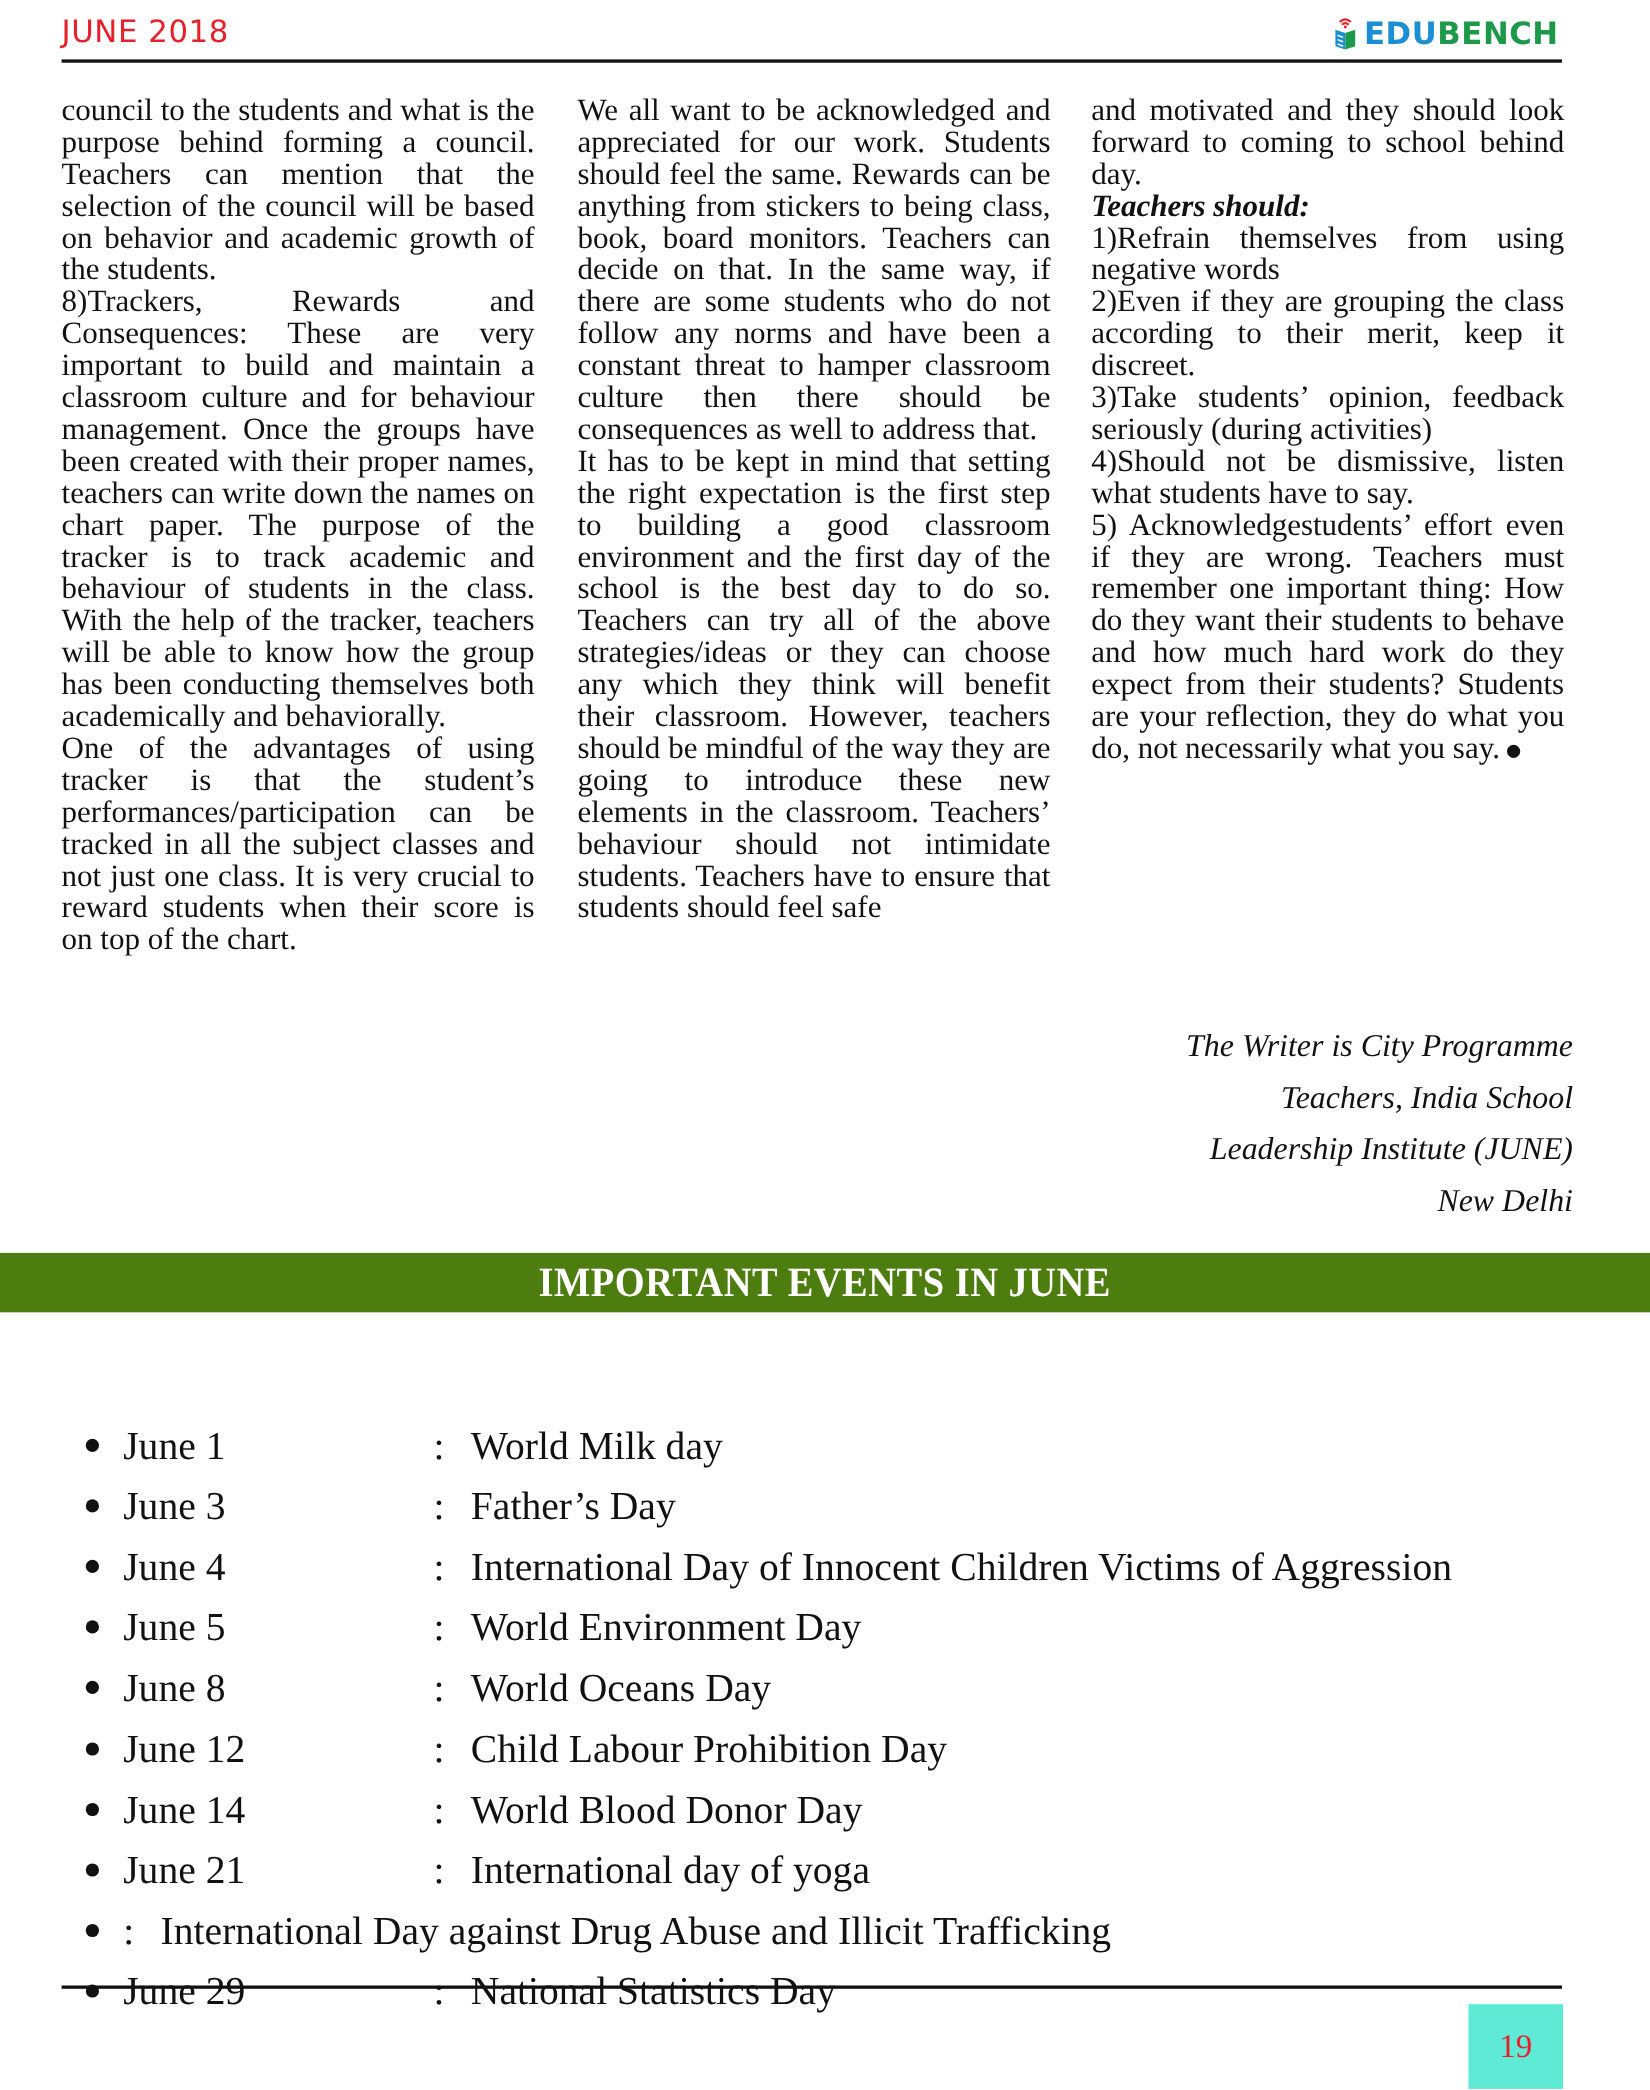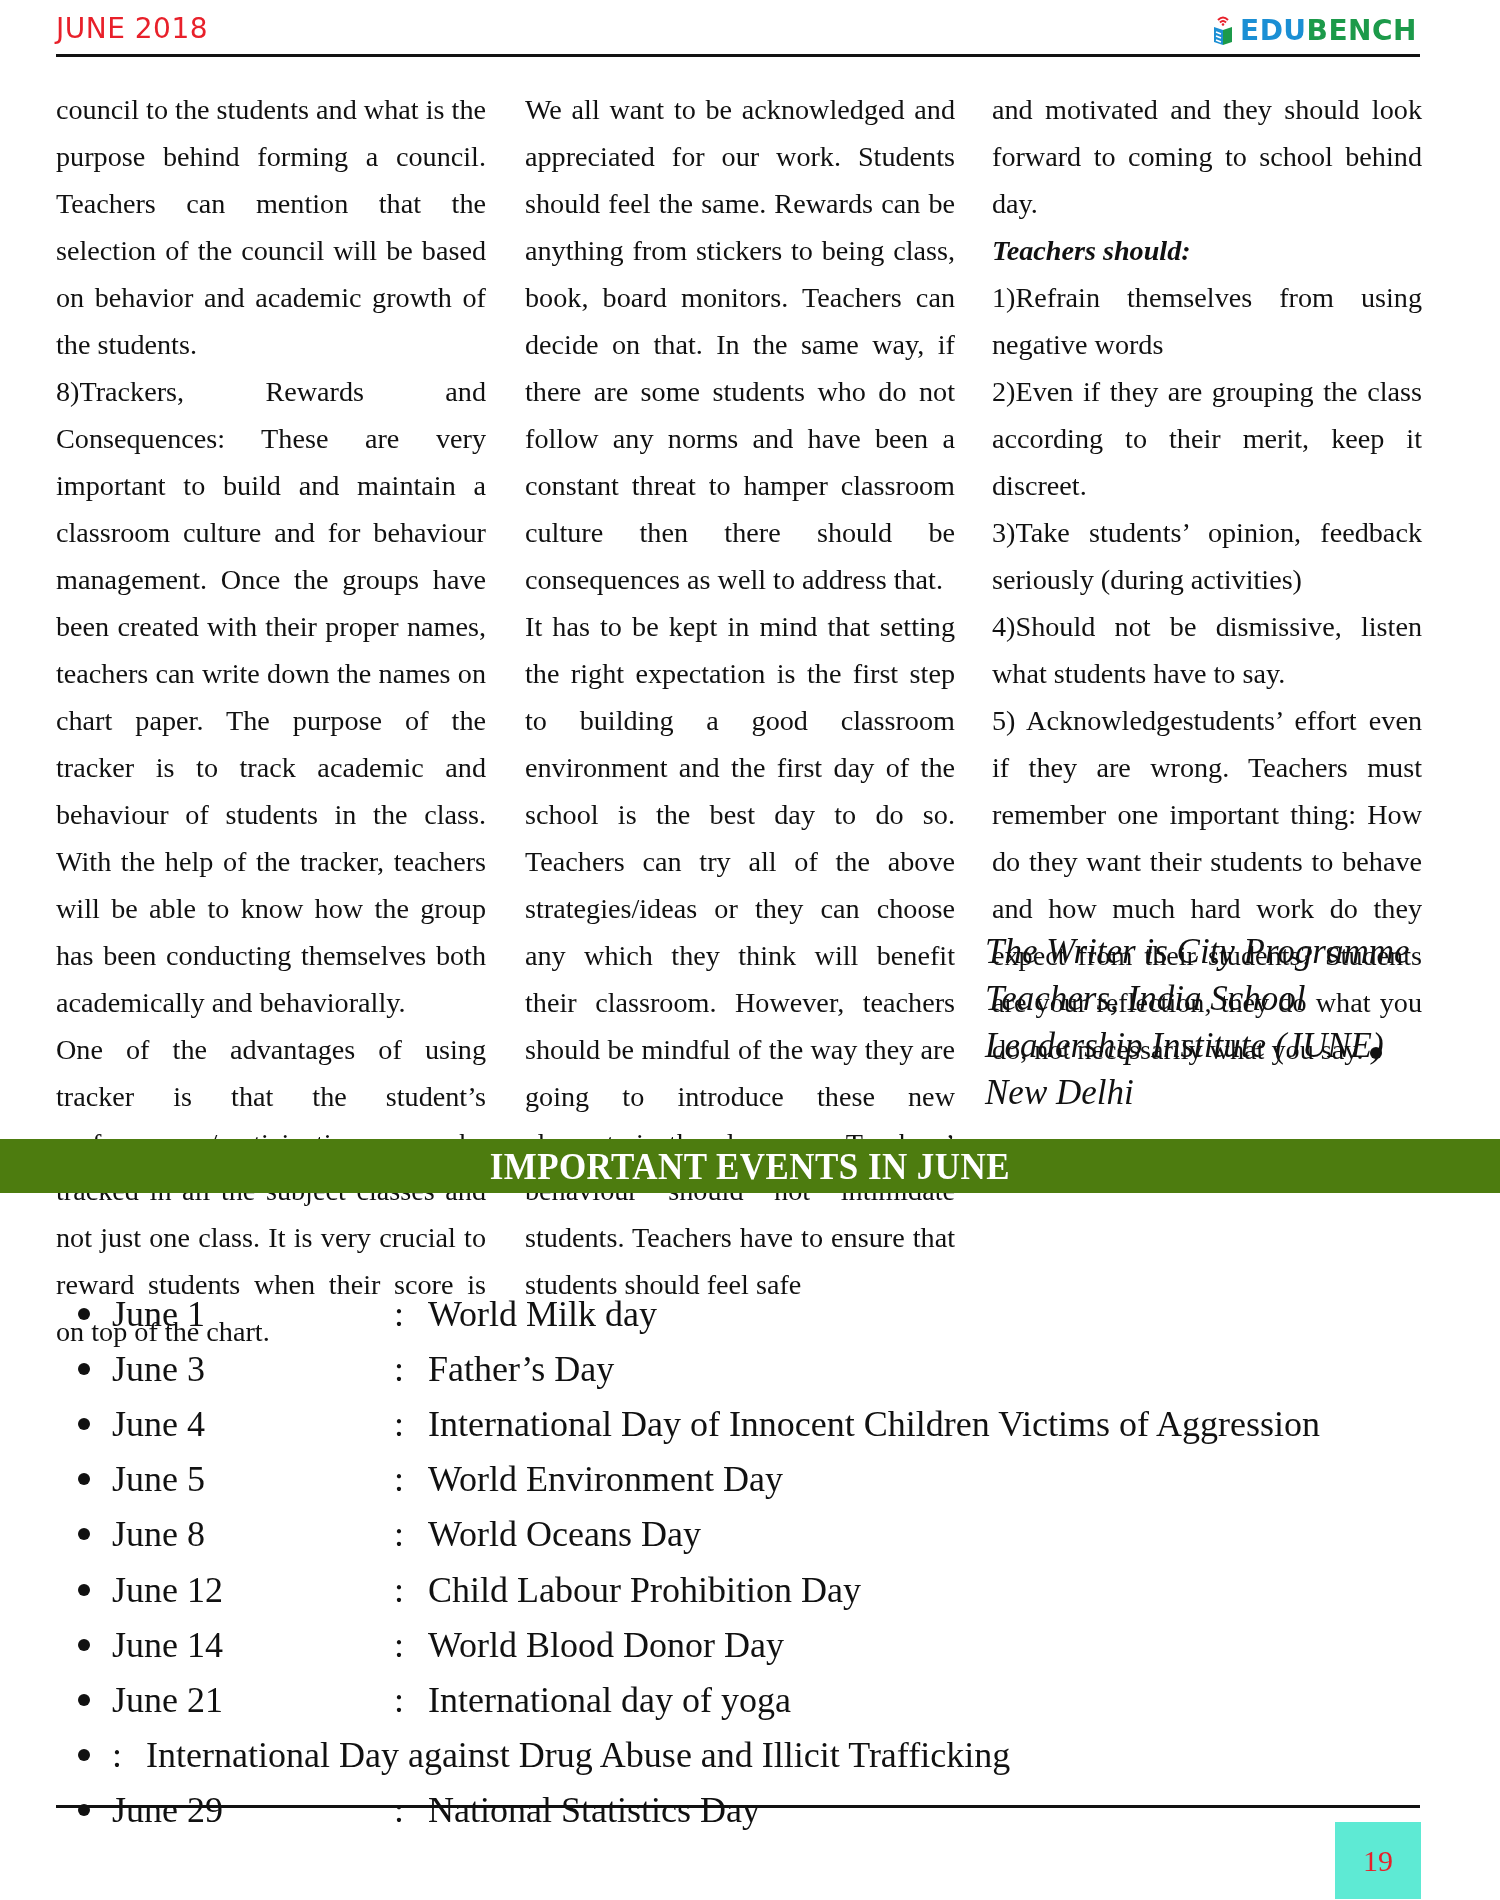--- a/index.html
+++ b/index.html
@@ -15,34 +15,34 @@
   .logo-text { font-family: "DejaVu Sans", sans-serif; font-weight: bold; font-size: 28px; letter-spacing: 0.5px; }
   .logo-edu { color: #1b8fd4; }
   .logo-bench { color: #1c9a4a; }
 
   .rule { position: absolute; left: 56px; width: 1364px; height: 3px; background: #111; }
   .rule-top { top: 54px; }
   .rule-bottom { top: 1805px; }
 
   .column {
     position: absolute; top: 86px; width: 430px;
-    font-family: "Liberation Serif", serif; font-size: 28.2px; line-height: 47px;
+    font-family: "Liberation Serif", serif; font-size: 28.2px; line-height: 29px;
     text-align: justify;
   }
   .col-1 { left: 56px; }
   .col-2 { left: 525px; }
   .col-3 { left: 992px; }
   .column p { margin: 0; }
   .subhead { font-weight: bold; font-style: italic; }
   .end-dot { display: inline-block; width: 12px; height: 12px; border-radius: 50%; background: #111; margin-left: 6px; vertical-align: middle; }
 
   .byline {
     position: absolute; left: 985px; top: 928px; width: 445px;
-    font-family: "Liberation Serif", serif; font-style: italic; font-size: 35px; line-height: 47px;
-    text-align: left;
+    font-family: "Liberation Serif", serif; font-style: italic; font-size: 29px; line-height: 47px;
+    text-align: right;
   }
   .byline div { white-space: nowrap; }
 
   .events-banner {
     position: absolute; left: 0; top: 1139px; width: 1500px; height: 54px;
     background: #4d7c0f; display: flex; align-items: center; justify-content: center;
   }
   .events-title {
     font-family: "Liberation Serif", serif; font-weight: bold; color: #fff; font-size: 38px;
     letter-spacing: 0.5px; transform: scaleX(0.92);

